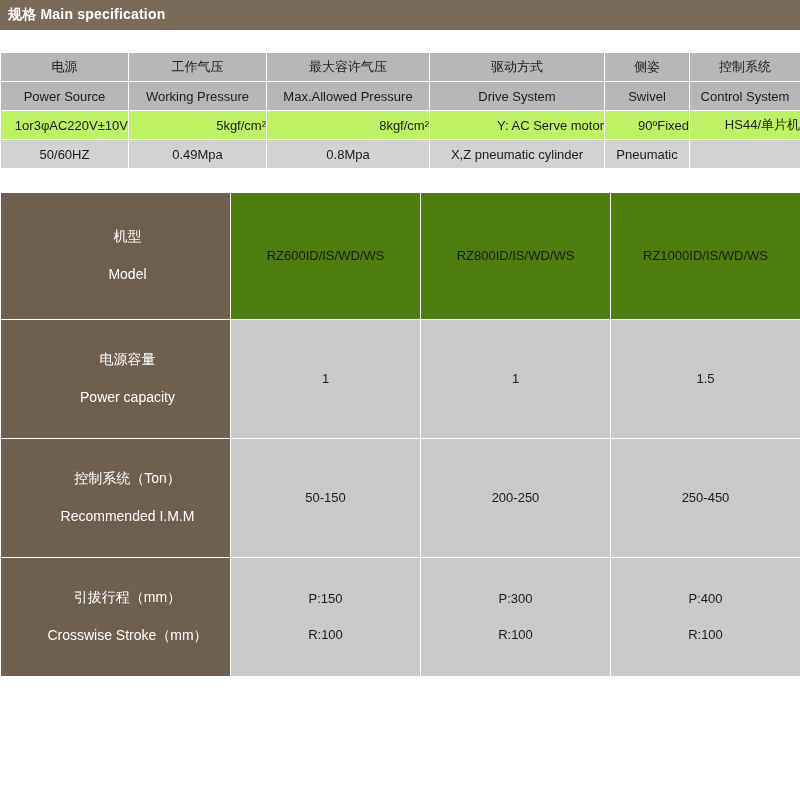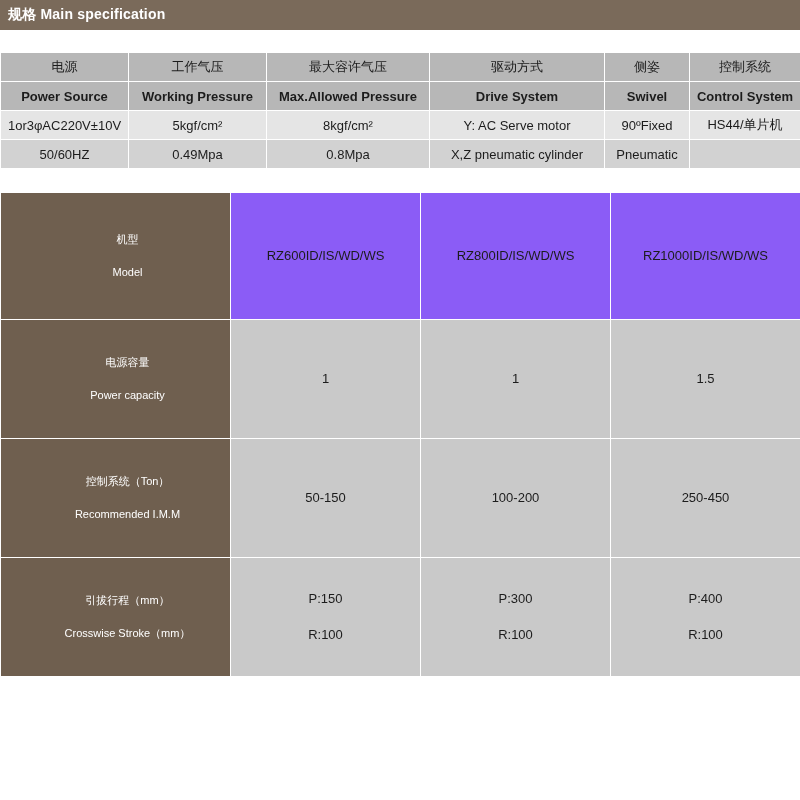--- a/index.html
+++ b/index.html
@@ -54,22 +54,22 @@
     text-align: center;
     vertical-align: middle;
     font-size: 13px;
     color: #1c1c1c;
     height: 26px;
     padding: 1px 0;
     white-space: nowrap;
     overflow: hidden;
   }
   .spec-table tr.row-cn td { background: #b7b7b7; }
-  .spec-table tr.row-en td { background: #b7b7b7; font-weight: bold; }
-  .spec-table tr.row-v1 td { background: #e5e5e5; }
+  .spec-table tr.row-en td { background: #b7b7b7; font-weight: normal; }
+  .spec-table tr.row-v1 td { background: #bef264; text-align: right; }
   .spec-table tr.row-v2 td { background: #d2d2d2; }
 
   .col-1 { width: 128px; }
   .col-2 { width: 138px; }
   .col-3 { width: 163px; }
   .col-4 { width: 175px; }
   .col-5 { width: 85px; }
   .col-6 { width: 111px; }
 
   
@@ -86,31 +86,31 @@
     text-align: center;
     vertical-align: middle;
     font-size: 13px;
     color: #1c1c1c;
     padding: 4px 2px;
   }
   .model-table .label-col {
     width: 230px;
     background: #6f5f4f;
     color: #ffffff;
-    font-size: 11px;
+    font-size: 14px;
     line-height: 1.55;
     padding-left: 26px;
   }
   .model-table .data-col {
     width: 190px;
     background: #c9c9c9;
     line-height: 1.55;
   }
   .model-table tr.header-row .data-col {
-    background: #8b5cf6;
+    background: #4d7c0f;
   }
   .model-table tr.header-row td { height: 118px; }
   .model-table tr.data-row td { height: 110px; }
 
   .cellline { display: block; }
   .cellline + .cellline { margin-top: 16px; }
 </style>
 </head>
 <body>
 
@@ -201,21 +201,21 @@
 
       <tr class="data-row">
         <td class="label-col">
           <span class="cellline">控制系统（Ton）</span>
           <span class="cellline">Recommended I.M.M</span>
         </td>
         <td class="data-col">
           <span class="cellline">50-150</span>
         </td>
         <td class="data-col">
-          <span class="cellline">100-200</span>
+          <span class="cellline">200-250</span>
         </td>
         <td class="data-col">
           <span class="cellline">250-450</span>
         </td>
       </tr>
 
 
       <tr class="data-row">
         <td class="label-col">
           <span class="cellline">引拔行程（mm）</span>

